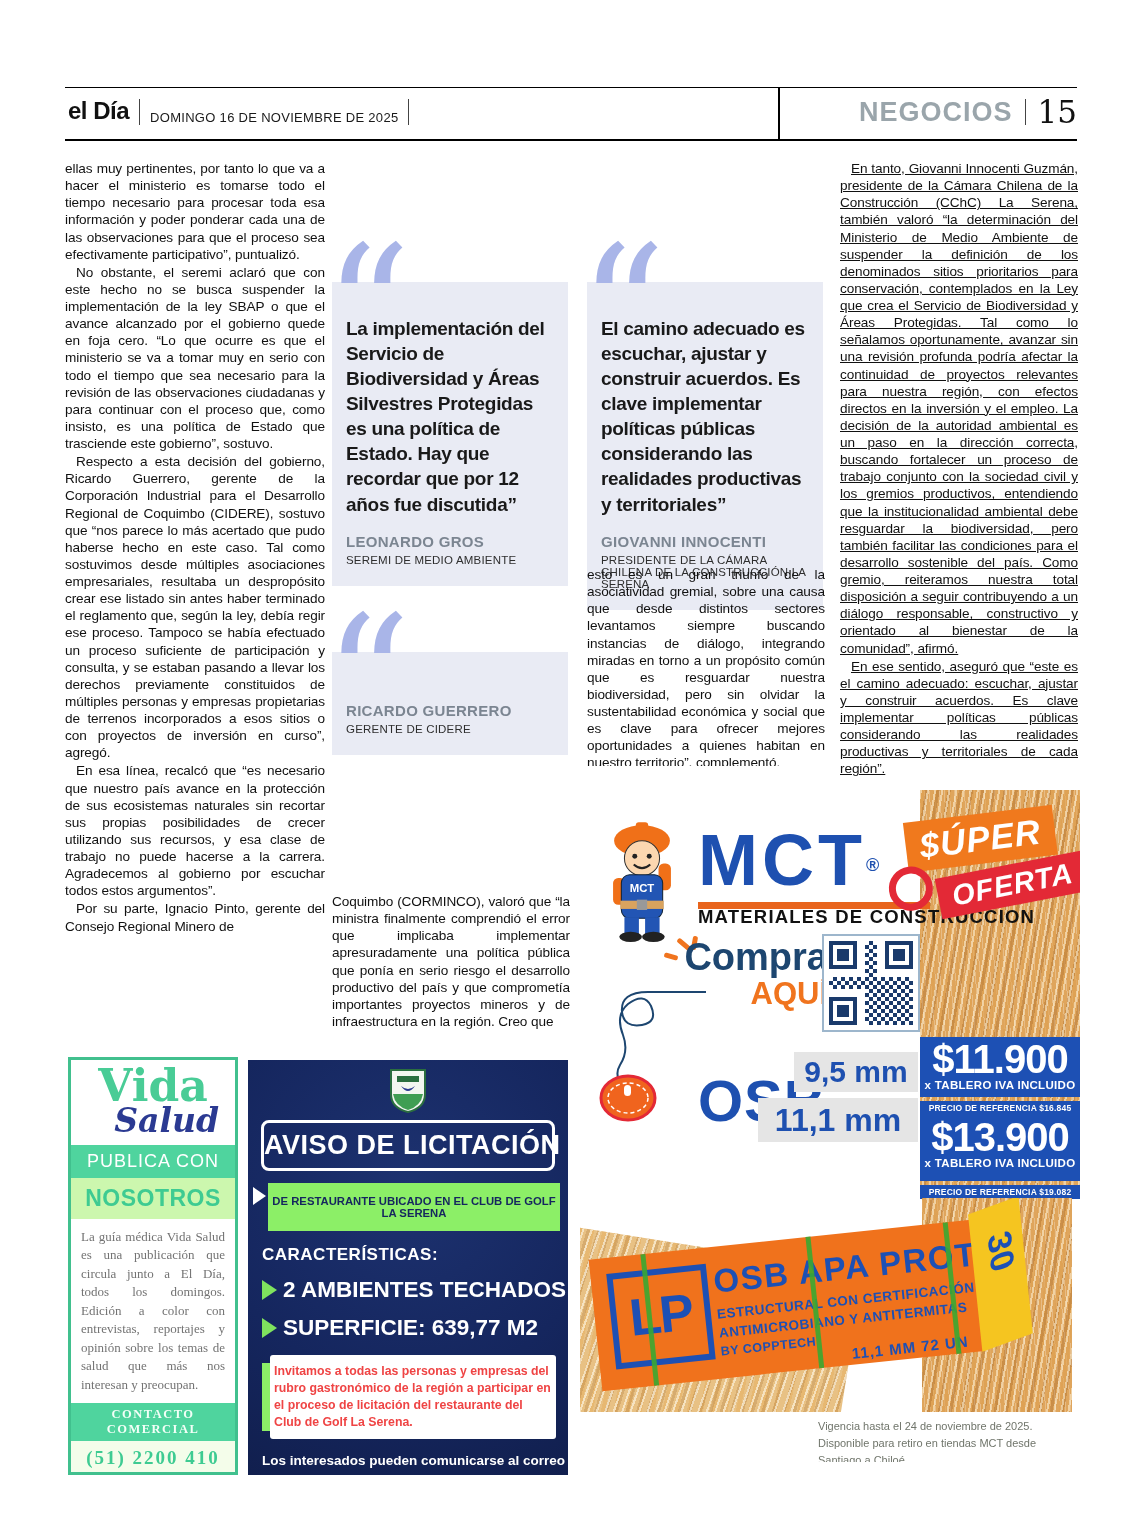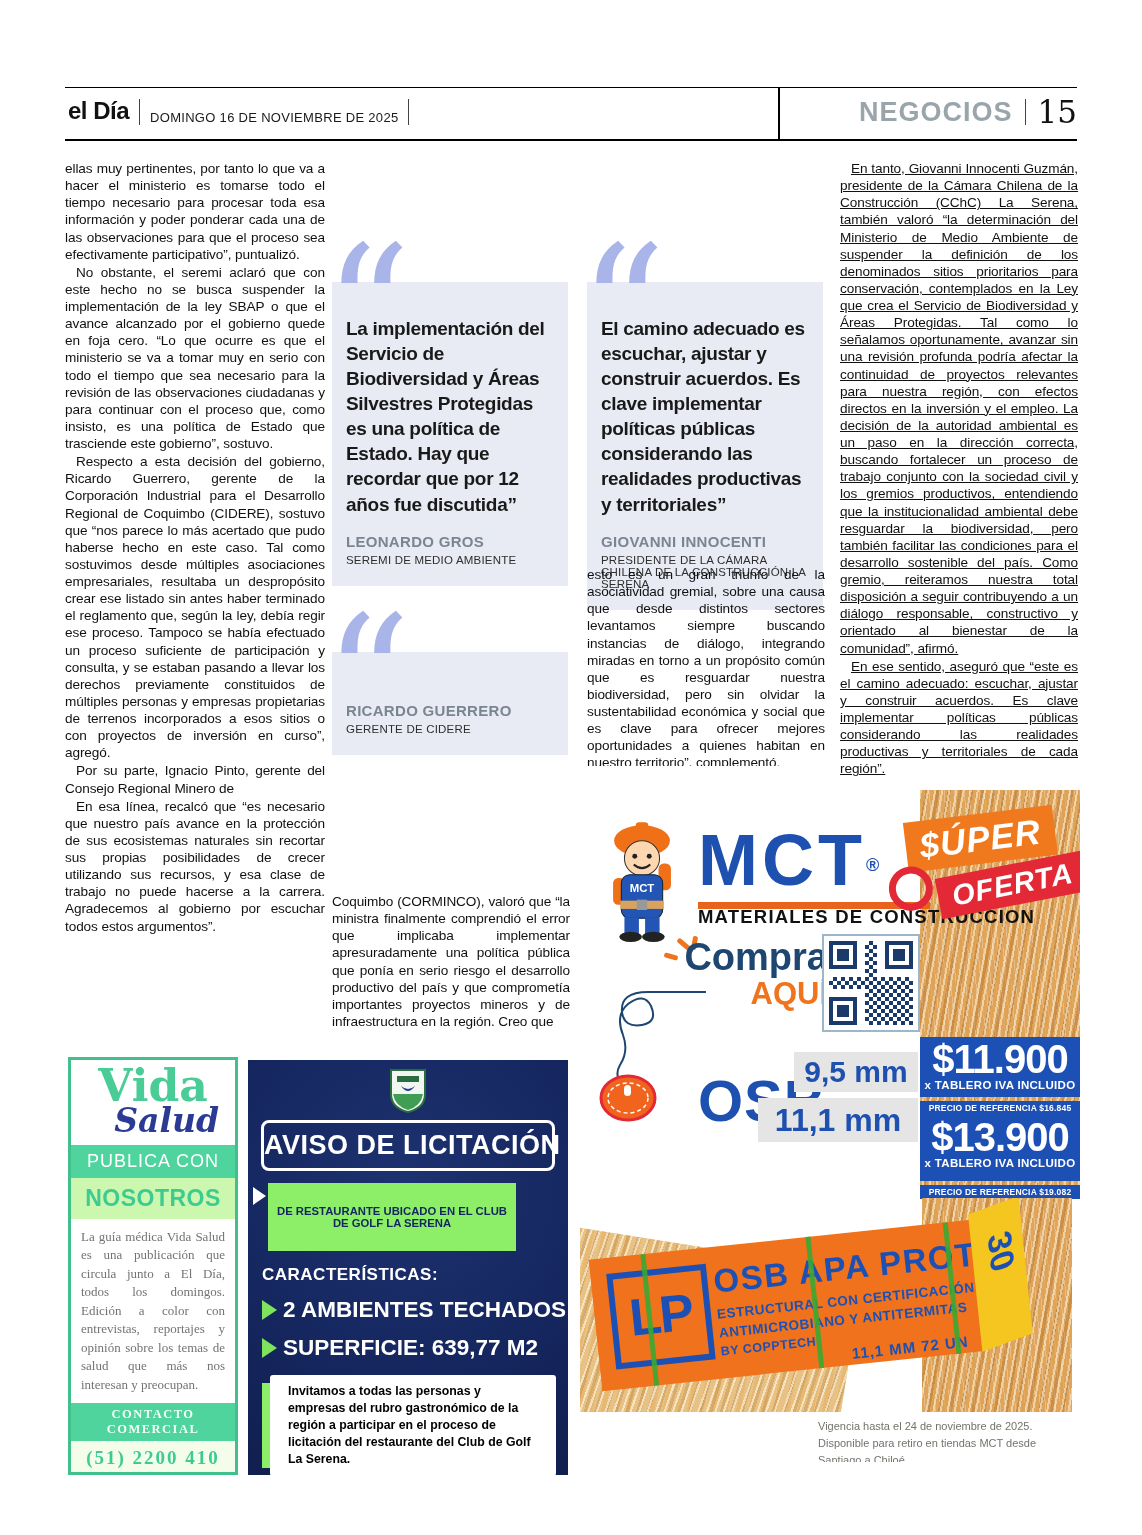--- a/index.html
+++ b/index.html
@@ -48,32 +48,32 @@
            font-size:12.5px;text-align:center;padding:4px 0;letter-spacing:1.5px;}
   .vida-phone{background:#f4fdea;color:#3ecb92;font-family:"Liberation Serif",serif;font-weight:bold;
               font-size:19px;text-align:center;padding:6px 0;letter-spacing:2px;}
   
   .aviso{position:absolute;left:248px;top:1060px;width:320px;height:415px;box-sizing:border-box;
          background:radial-gradient(circle at 50% 30%, #1d3270 0%, #15265e 60%, #111f4e 100%);overflow:hidden;}
   .crest{display:block;margin:8px auto 0;}
   .aviso-titlebox{margin:6px auto 0;width:288px;border:3px solid #fff;border-radius:8px;
                   text-align:center;padding:7px 0;}
   .aviso-title{font-size:27px;font-weight:bold;color:#fff;letter-spacing:0.5px;white-space:nowrap;}
-  .aviso-sub{position:relative;margin:12px 4px 0 20px;width:248px;background:#8cef67;color:#15265e;
-             font-weight:bold;font-size:11.3px;text-align:center;padding:22px 2px;box-sizing:border-box;}
+  .aviso-sub{position:relative;margin:12px 4px 0 20px;width:292px;background:#8cef67;color:#15265e;
+             font-weight:bold;font-size:11.3px;text-align:center;padding:12px 2px;box-sizing:border-box;}
   .aviso-sub .ptr{position:absolute;left:-15px;top:4px;width:0;height:0;
                   border-top:9px solid transparent;border-bottom:9px solid transparent;
                   border-left:13px solid #fff;}
   .aviso-carac{margin:14px 0 0 14px;color:#fff;font-weight:bold;font-size:17px;letter-spacing:0.5px;}
   .aviso-item{margin:12px 0 0 14px;color:#fff;font-weight:bold;font-size:22.5px;
               display:flex;align-items:center;gap:6px;white-space:nowrap;}
   .tri{width:0;height:0;border-top:10px solid transparent;border-bottom:10px solid transparent;
        border-left:15px solid #7fe35e;flex:0 0 auto;}
   .aviso-invite{position:relative;margin:14px 12px 0 22px;background:#fff;border-radius:3px;
-                padding:8px 18px;color:#000000;font-weight:bold;font-size:12.3px;line-height:1.38;}
+                padding:8px 4px;color:#ef4444;font-weight:bold;font-size:12.3px;line-height:1.38;}
   .aviso-invite .bar{position:absolute;left:-8px;top:8px;bottom:8px;width:8px;background:#8cef67;}
   .aviso-contact{margin:12px 0 0 14px;color:#fff;font-weight:bold;font-size:13.5px;line-height:1.42;}
   .email{color:#8cef67;}
   
   .mct{position:absolute;left:580px;top:790px;width:500px;height:672px;background:#fff;overflow:hidden;}
   .wood{background-color:#dfa55c;background-image:
     repeating-linear-gradient(100deg, rgba(255,246,222,.55) 0 2px, transparent 2px 7px),
     repeating-linear-gradient(-80deg, rgba(146,84,25,.28) 0 3px, transparent 3px 11px),
     repeating-linear-gradient(95deg, rgba(222,160,80,.6) 0 5px, transparent 5px 13px),
     repeating-linear-gradient(-95deg, rgba(255,255,255,.25) 0 1px, transparent 1px 5px);}
@@ -155,22 +155,22 @@
   <div class="mast-right">
     <span class="section-name">NEGOCIOS</span>
     <span class="vbar"></span>
     <span class="pagenum">15</span>
   </div>
 
   <div class="col" style="left:65px;top:160px;width:260px;height:880px;">
     <p>ellas muy pertinentes, por tanto lo que va a hacer el ministerio es tomarse todo el tiempo necesario para procesar toda esa información y poder ponderar cada una de las observaciones para que el proceso sea efectivamente participativo”, puntualizó.</p>
     <p class="ind">No obstante, el seremi aclaró que con este hecho no se busca suspender la implementación de la ley SBAP o que el avance alcanzado por el gobierno quede en foja cero. “Lo que ocurre es que el ministerio se va a tomar muy en serio con todo el tiempo que sea necesario para la revisión de las observaciones ciudadanas y para continuar con el proceso que, como insisto, es una política de Estado que trasciende este gobierno”, sostuvo.</p>
     <p class="ind">Respecto a esta decisión del gobierno, Ricardo Guerrero, gerente de la Corporación Industrial para el Desarrollo Regional de Coquimbo (CIDERE), sostuvo que “nos parece lo más acertado que pudo haberse hecho en este caso. Tal como sostuvimos desde múltiples asociaciones empresariales, resultaba un despropósito crear ese listado sin antes haber terminado el reglamento que, según la ley, debía regir ese proceso. Tampoco se había efectuado un proceso suficiente de participación y consulta, y se estaban pasando a llevar los derechos previamente constituidos de múltiples personas y empresas propietarias de terrenos incorporados a esos sitios o con proyectos de inversión en curso”, agregó.</p>
+    <p class="ind">En esa línea, recalcó que “es necesario que nuestro país avance en la protección de sus ecosistemas naturales sin recortar sus propias posibilidades de crecer utilizando sus recursos, y esa clase de trabajo no puede hacerse a la carrera. Agradecemos al gobierno por escuchar todos estos argumentos”.</p>
     <p class="ind">Por su parte, Ignacio Pinto, gerente del Consejo Regional Minero de</p>
-    <p class="ind">En esa línea, recalcó que “es necesario que nuestro país avance en la protección de sus ecosistemas naturales sin recortar sus propias posibilidades de crecer utilizando sus recursos, y esa clase de trabajo no puede hacerse a la carrera. Agradecemos al gobierno por escuchar todos estos argumentos”.</p>
   </div>
 
   <div class="quote" style="left:332px;top:218px;">
     <div style="position:relative;">
       <span class="qmark">“</span>
       <div class="qbox">
         <p class="qtext">La implementación del Servicio de Biodiversidad y Áreas Silvestres Protegidas es una política de Estado. Hay que recordar que por 12 años fue discutida”</p>
         <div class="qname">LEONARDO GROS</div>
         <div class="qrole">SEREMI DE MEDIO AMBIENTE</div>
       </div>

